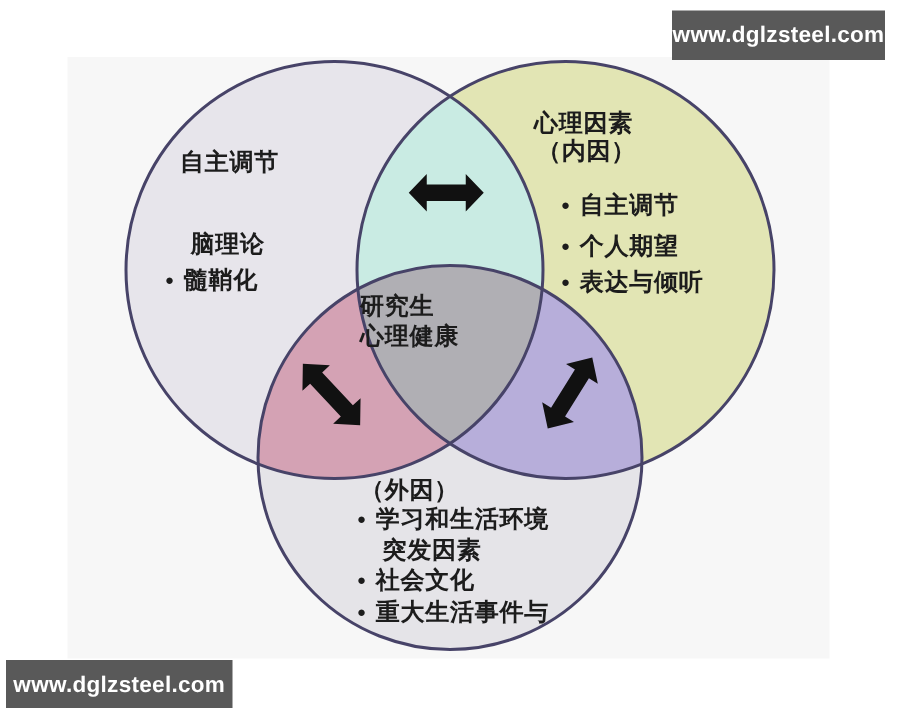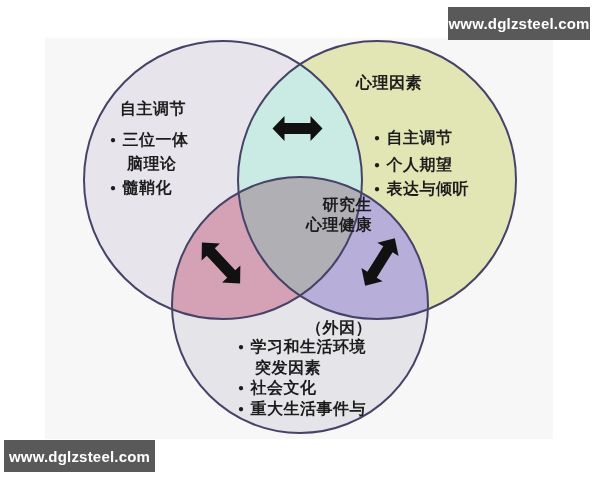--- a/index.html
+++ b/index.html
@@ -8,21 +8,21 @@
     font-family:"Liberation Serif", serif;
   }
   .diagram-area{
     position:absolute;left:45px;top:38px;width:508px;height:401px;background:#f7f7f7;
   }
   svg.venn{position:absolute;left:0;top:0;}
   .txt{
     position:absolute;color:#1c1c1c;font-size:16px;font-weight:700;
     letter-spacing:.5px;line-height:1.15;white-space:nowrap;
   }
-  .ctr{width:132px;left:240px;text-align:right;white-space:nowrap;}
+  .ctr{width:132px;left:240px;text-align:left;white-space:nowrap;}
   .blt{
     display:inline-block;font-size:10px;vertical-align:2px;margin-right:6px;
   }
   .wm{
     position:absolute;background:#595959;color:#ffffff;
     font-family:Liberation Sans, sans-serif;font-weight:bold;font-size:15px;
     letter-spacing:.2px;display:flex;align-items:center;justify-content:center;
   }
   .wm-top{left:448px;top:7px;width:142px;height:33px;}
   .wm-bottom{left:4px;top:440px;width:151px;height:32px;}
@@ -76,29 +76,27 @@
     </g>
     <g transform="translate(221,263) rotate(47)">
       <path d="M-28,0 L-15,-12.5 L-15,-5.5 L15,-5.5 L15,-12.5 L28,0 L15,12.5 L15,5.5 L-15,5.5 L-15,12.5 Z" fill="#111111"></path>
     </g>
     <g transform="translate(380,262) rotate(-58)">
       <path d="M-28,0 L-15,-12.5 L-15,-5.5 L15,-5.5 L15,-12.5 L28,0 L15,12.5 L15,5.5 L-15,5.5 L-15,12.5 Z" fill="#111111"></path>
     </g>
   </svg>
 
   <div class="txt" style="left:120px;top:100px">自主调节</div>
-  <div class="txt" style="left:110px;top:131px">
-    <span class="blt">●</span><span>三位一体</span>
-  </div>
   <div class="txt" style="left:127px;top:155px">脑理论</div>
   <div class="txt" style="left:110px;top:179px">
     <span class="blt">●</span><span>髓鞘化</span>
   </div>
 
   <div class="txt" style="left:356px;top:74px">心理因素</div>
+  <div class="txt" style="left:358px;top:93px">（内因）</div>
   <div class="txt" style="left:374px;top:129px">
     <span class="blt">●</span><span>自主调节</span>
   </div>
   <div class="txt" style="left:374px;top:156px">
     <span class="blt">●</span><span>个人期望</span>
   </div>
   <div class="txt" style="left:374px;top:180px">
     <span class="blt">●</span><span>表达与倾听</span>
   </div>
 

